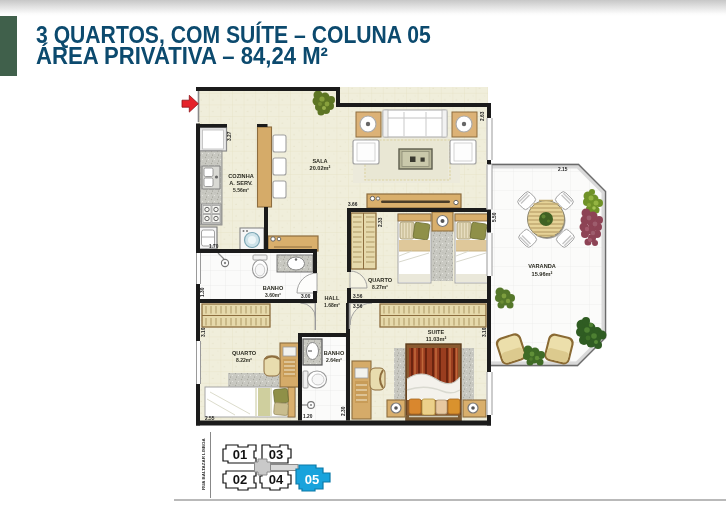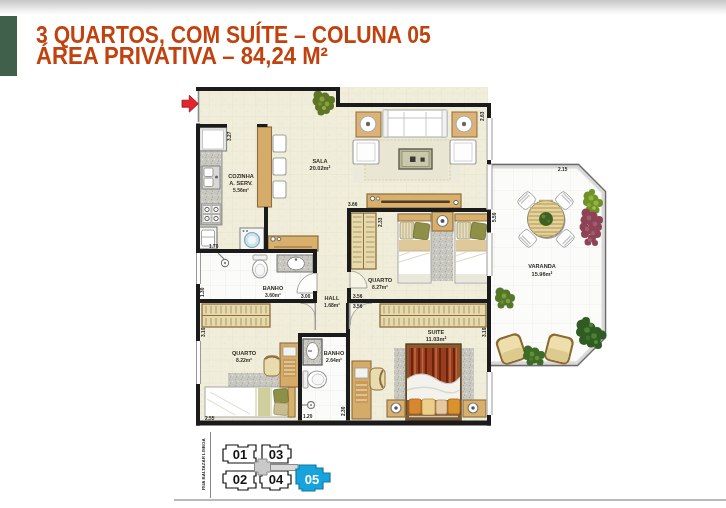--- a/index.html
+++ b/index.html
@@ -1,20 +1,20 @@
 <!DOCTYPE html>
 <html><head>
 <meta charset="utf-8">
 <style>
   html,body{margin:0;padding:0;width:726px;height:508px;background:#ffffff;overflow:hidden;}
   body{font-family:"Liberation Sans",sans-serif;position:relative;}
   .topgrad{position:absolute;left:0;top:0;width:726px;height:16px;
     background:linear-gradient(#c7c7c7 0%,#e3e3e3 45%,#fbfbfb 85%,#ffffff 100%);}
   .greenbar{position:absolute;left:0;top:16px;width:17px;height:60px;background:#40604b;}
-  .title{position:absolute;left:36px;top:24px;color:#c2410c;font-size:24px;line-height:21px;
+  .title{position:absolute;left:36px;top:24px;color:#0c4a6e;font-size:24px;line-height:21px;
     font-weight:bold;white-space:nowrap;}
   .title div{transform-origin:0 0;}
   .t1{transform:scaleX(0.881);}
   .t2{transform:scaleX(0.921);}
   .botline{position:absolute;left:174px;top:499px;width:552px;height:2px;background:#b9b9b9;}
 </style>
 </head>
 <body>
 
 <div class="topgrad"></div>

